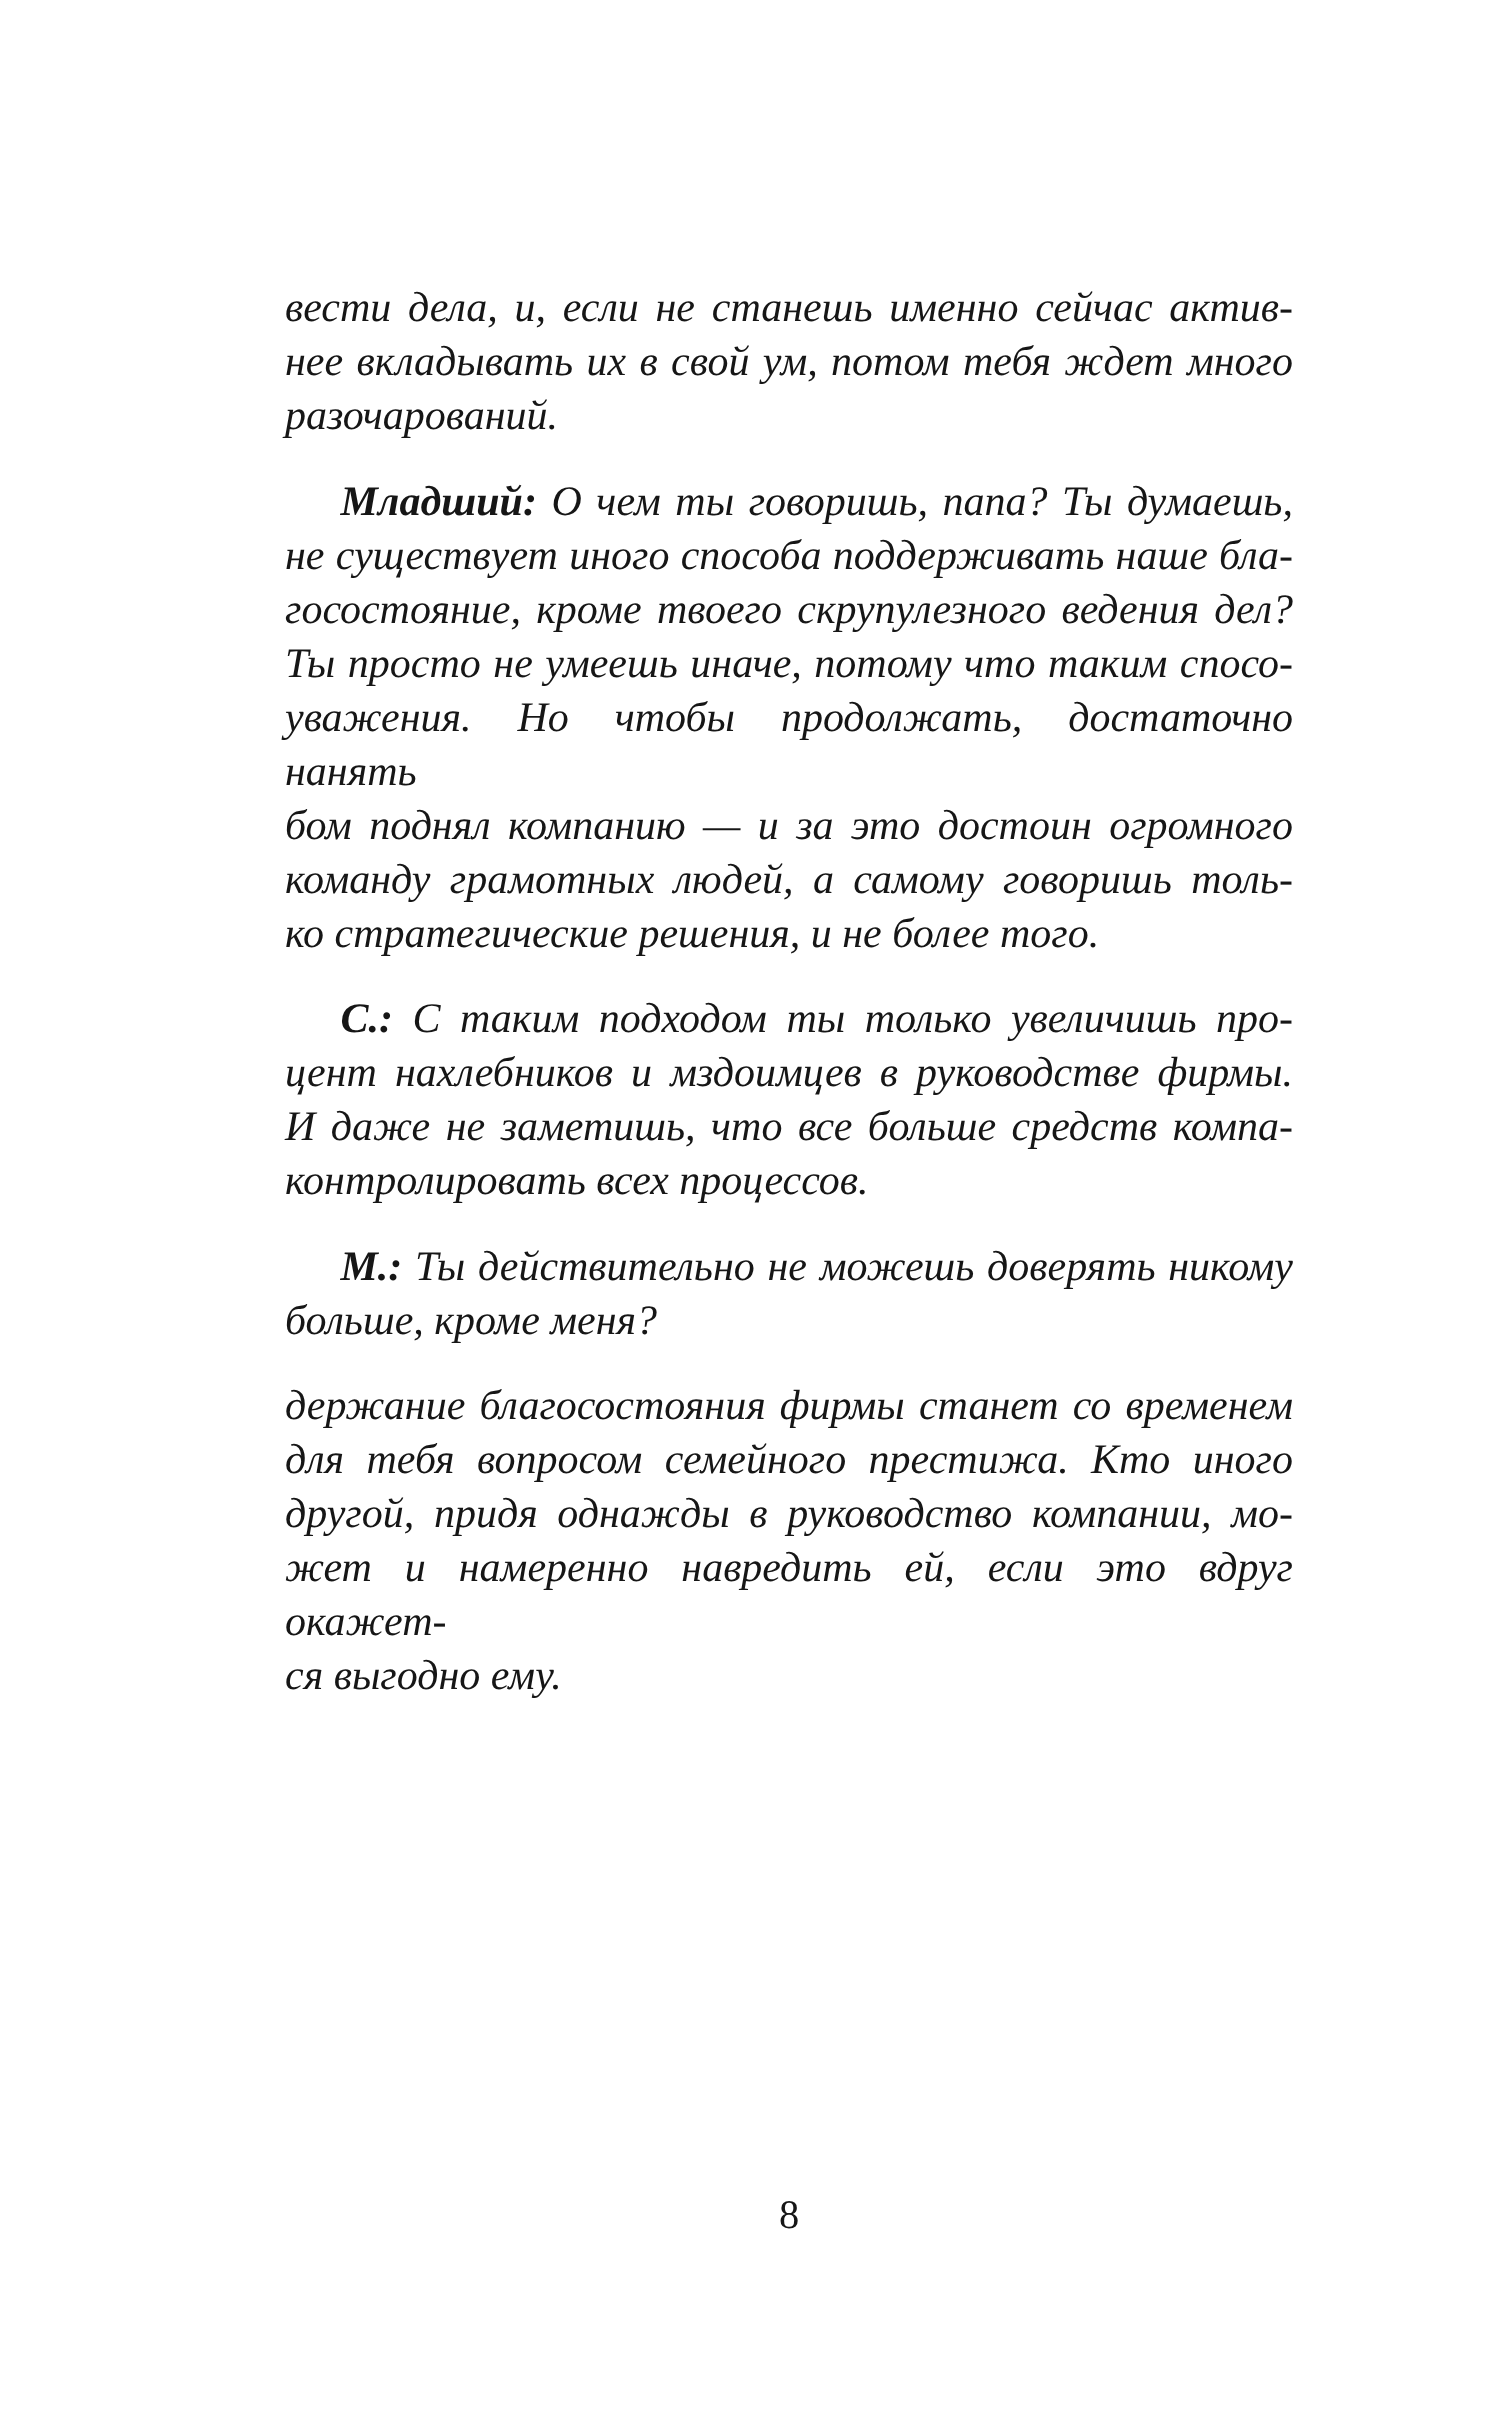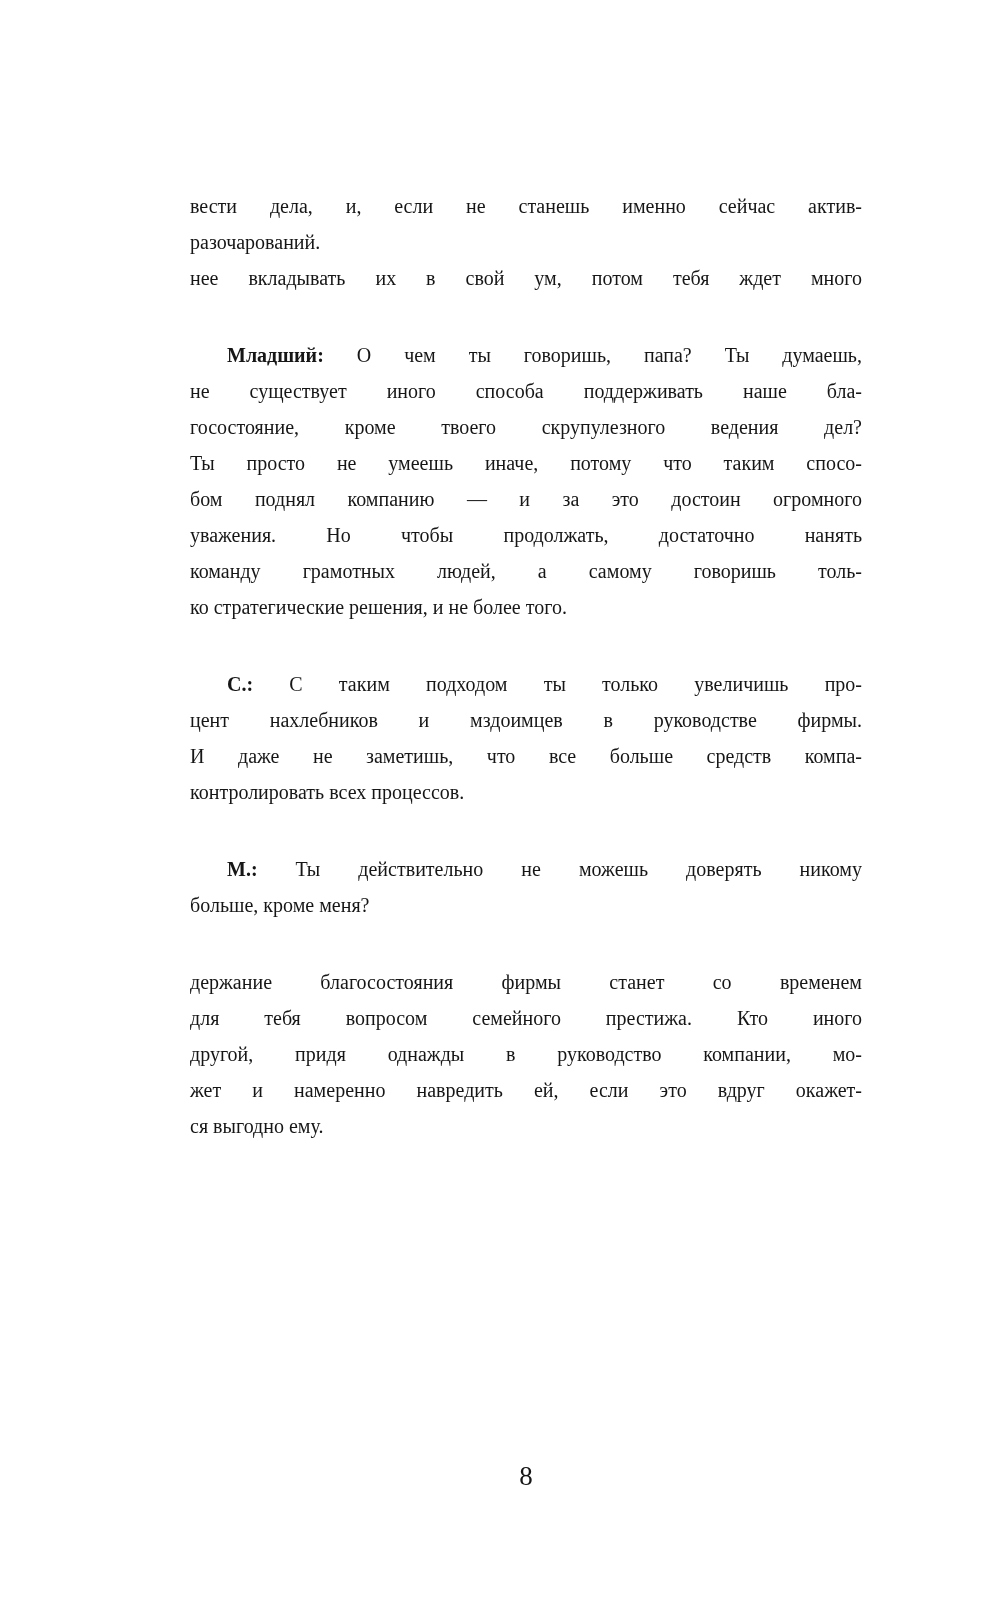--- a/index.html
+++ b/index.html
@@ -24,30 +24,31 @@
     position: absolute;
     left: 190px;
     top: 188px;
     width: 672px;
   }
   .para {
     margin: 0;
     padding: 0;
   }
   .para + .para {
-    margin-top: 41px;
+    margin-top: 21px;
   }
   .line {
-    font-size: 20px;
+    font-size: 28px;
     line-height: 36px;
     text-align: justify;
     text-align-last: justify;
     -moz-text-align-last: justify;
     white-space: normal;
     color: #161616;
+    font-style: italic;
   }
   .line.last {
     text-align-last: left;
     -moz-text-align-last: left;
   }
   .line.indent {
     text-indent: 37px;
   }
   .speaker {
     font-weight: bold;
@@ -63,30 +64,30 @@
     color: #161616;
   }
 </style>
 </head>
 <body>
 
 <div class="book-page">
   <div class="text-block">
       <div class="para">
         <div class="line">вести дела, и, если не станешь именно сейчас актив-</div>
+        <div class="line">нее вкладывать их в свой ум, потом тебя ждет много</div>
         <div class="line last">разочарований.</div>
-        <div class="line">нее вкладывать их в свой ум, потом тебя ждет много</div>
       </div>
       <div class="para">
         <div class="line indent"><span class="speaker">Младший:</span> О чем ты говоришь, папа? Ты думаешь,</div>
         <div class="line">не существует иного способа поддерживать наше бла-</div>
         <div class="line">госостояние, кроме твоего скрупулезного ведения дел?</div>
         <div class="line">Ты просто не умеешь иначе, потому что таким спосо-</div>
+        <div class="line">уважения. Но чтобы продолжать, достаточно нанять</div>
         <div class="line">бом поднял компанию — и за это достоин огромного</div>
-        <div class="line">уважения. Но чтобы продолжать, достаточно нанять</div>
         <div class="line">команду грамотных людей, а самому говоришь толь-</div>
         <div class="line last">ко стратегические решения, и не более того.</div>
       </div>
       <div class="para">
         <div class="line indent"><span class="speaker">С.:</span> С таким подходом ты только увеличишь про-</div>
         <div class="line">цент нахлебников и мздоимцев в руководстве фирмы.</div>
         <div class="line">И даже не заметишь, что все больше средств компа-</div>
         <div class="line last">контролировать всех процессов.</div>
       </div>
       <div class="para">

